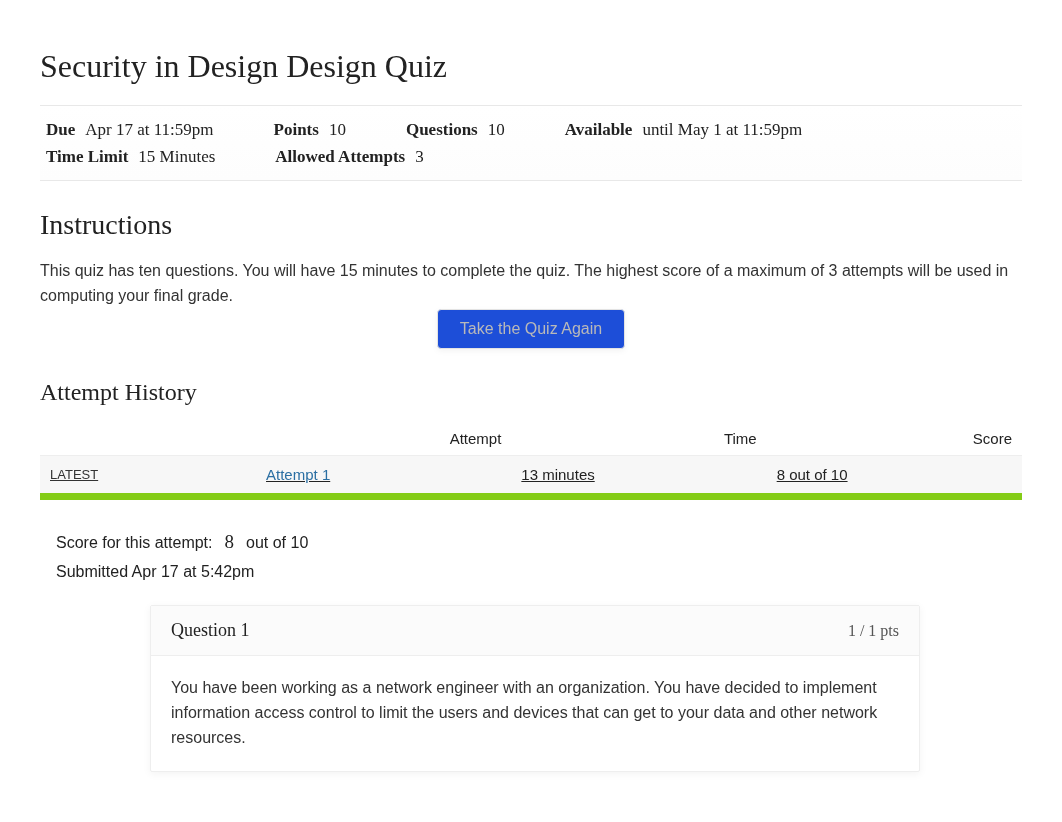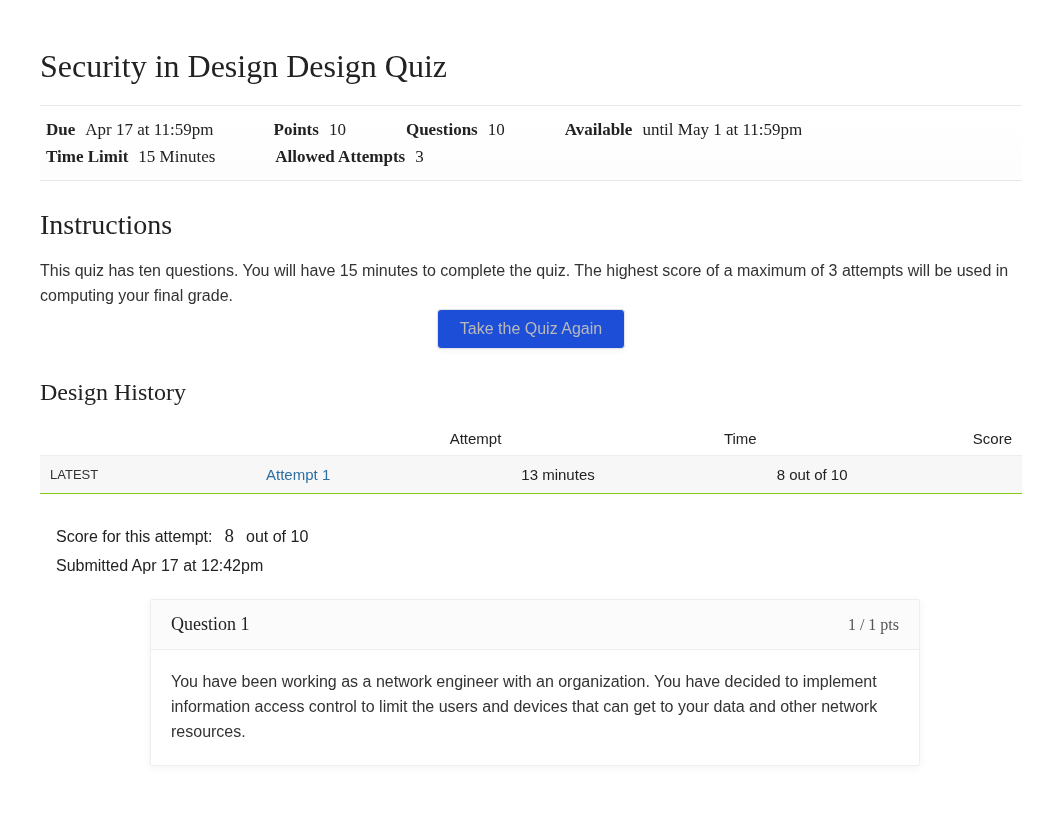--- a/index.html
+++ b/index.html
@@ -84,21 +84,22 @@
     .attempt-table th {
       text-align: right;
       font-weight: normal;
       padding: 8px 10px;
       color: #222;
     }
     .attempt-table td {
       padding: 10px 10px;
       background: #f7f7f7;
       border-top: 1px solid #eee;
-      border-bottom: 1px solid #84cc16;
+      border-bottom: 7px solid #84cc16;
+      text-decoration: underline;
     }
     .attempt-table td.latest {
       font-size: 13px;
       color: #333;
       background: #f7f7f7;
     }
     .attempt-link {
       color: #2b6fa3;
       text-decoration: none;
     }
@@ -177,21 +178,21 @@
   </div>
 </div>
 
 <h2 class="instructions-heading">Instructions</h2>
 <p class="instructions-text">This quiz has ten questions. You will have 15 minutes to complete the quiz. The highest score of a maximum of 3 attempts will be used in computing your final grade.</p>
 
 <div class="take-again-wrap">
   <button class="take-again-btn">Take the Quiz Again</button>
 </div>
 
-<h2 class="attempt-heading">Design History</h2>
+<h2 class="attempt-heading">Attempt History</h2>
 
 <table class="attempt-table">
   <thead>
     <tr>
       <th style="width:22%"></th>
       <th style="width:26%">Attempt</th>
       <th style="width:26%">Time</th>
       <th style="width:26%">Score</th>
     </tr>
   </thead>
@@ -204,21 +205,21 @@
     </tr>
   </tbody>
 </table>
 
 <div class="score-block">
   <div class="score-row">
     <span>Score for this attempt:</span>
     <span class="score-value">8</span>
     <span>out of 10</span>
   </div>
-  <div>Submitted Apr 17 at 12:42pm</div>
+  <div>Submitted Apr 17 at 5:42pm</div>
 </div>
 
 <div class="question-card">
   <div class="question-header">
     <span class="question-title">Question 1</span>
     <span class="question-points">1 / 1 pts</span>
   </div>
   <div class="question-body">You have been working as a network engineer with an organization. You have decided to implement information access control to limit the users and devices that can get to your data and other network resources.</div>
 </div>
 

